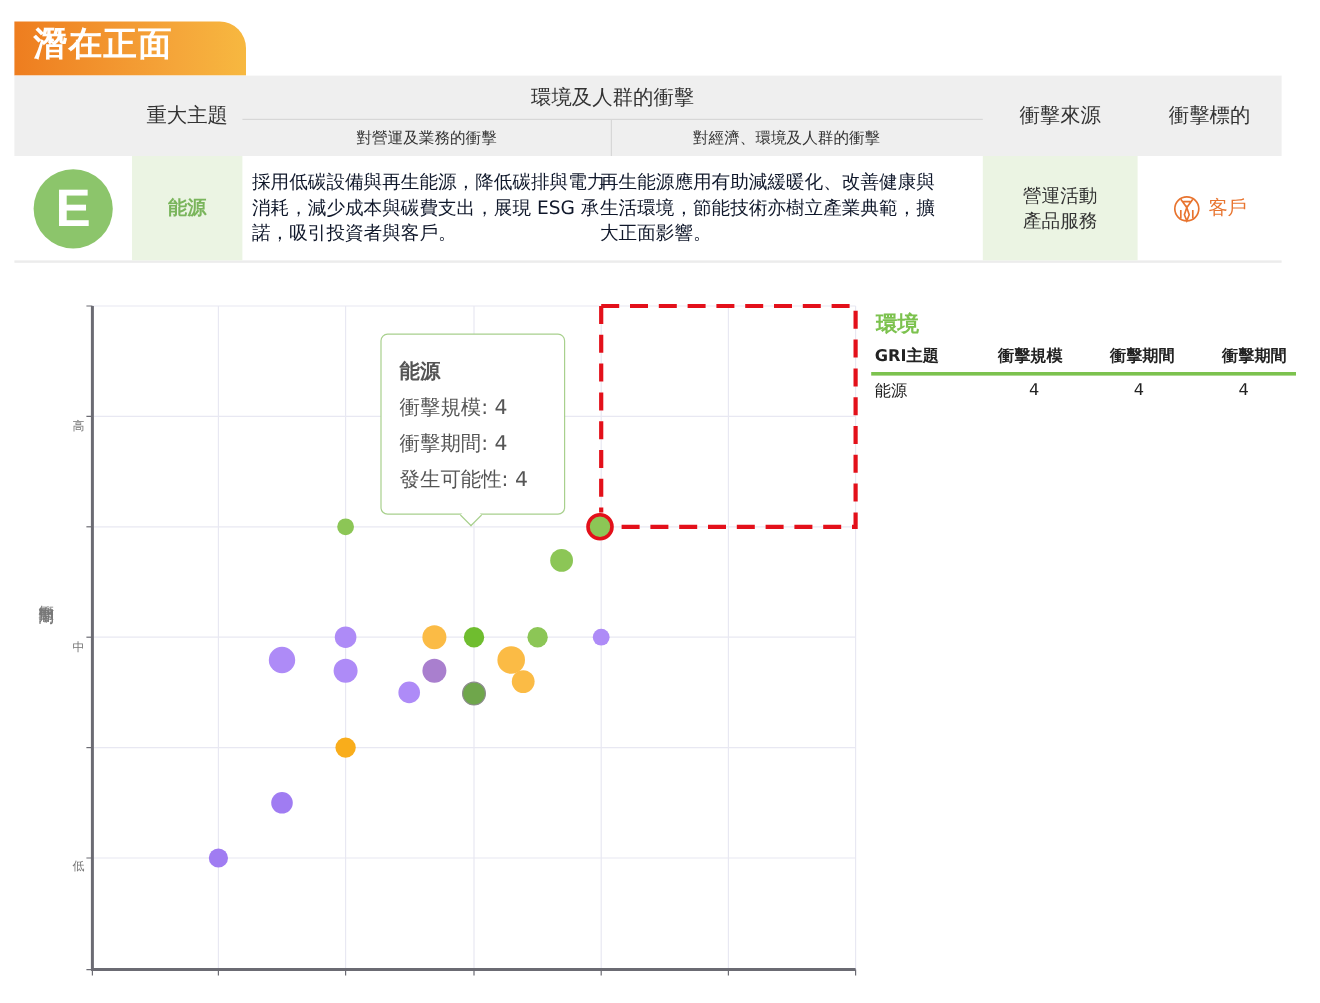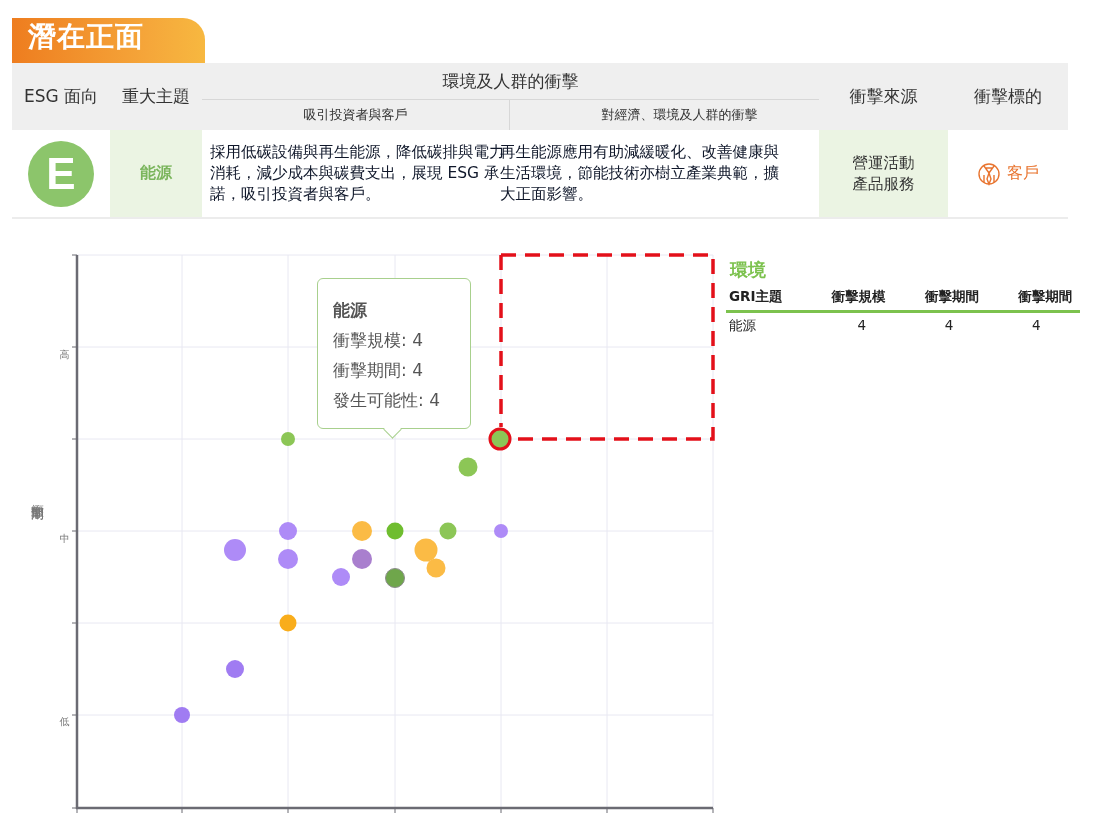--- a/index.html
+++ b/index.html
@@ -53,27 +53,26 @@
 </style>
 </head>
 <body>
 
 <div class="tab">
   <span>潛在正面</span>
 </div>
 
 <div class="tbl">
   <div class="thead">
-    <div class="th" style="left:0;top:0;width:98px;height:67px;">ESG 面向</div>
     <div class="th" style="left:98px;top:0;width:92px;height:67px;">重大主題</div>
     <div class="th" style="left:190px;top:0;width:617px;height:36px;">環境及人群的衝擊</div>
     <div class="hline"></div>
     <div class="vline"></div>
-    <div class="th small" style="left:190px;top:37px;width:307px;height:30px;">吸引投資者與客戶</div>
-    <div class="th small" style="left:513px;top:37px;width:309px;height:30px;text-align:center;">對經濟、環境及人群的衝擊</div>
+    <div class="th small" style="left:190px;top:37px;width:307px;height:30px;">對營運及業務的衝擊</div>
+    <div class="th small" style="left:489px;top:37px;width:309px;height:30px;text-align:center;">對經濟、環境及人群的衝擊</div>
     <div class="th" style="left:807px;top:0;width:129px;height:67px;">衝擊來源</div>
     <div class="th" style="left:936px;top:0;width:120px;height:67px;">衝擊標的</div>
   </div>
 
   <div class="trow">
     <div class="cell" style="left:0;width:98px;justify-content:center;">
       <div class="ebadge">E</div>
     </div>
     <div class="cell greenbg" style="left:98px;width:92px;justify-content:center;">
       <span class="topic">能源</span>

